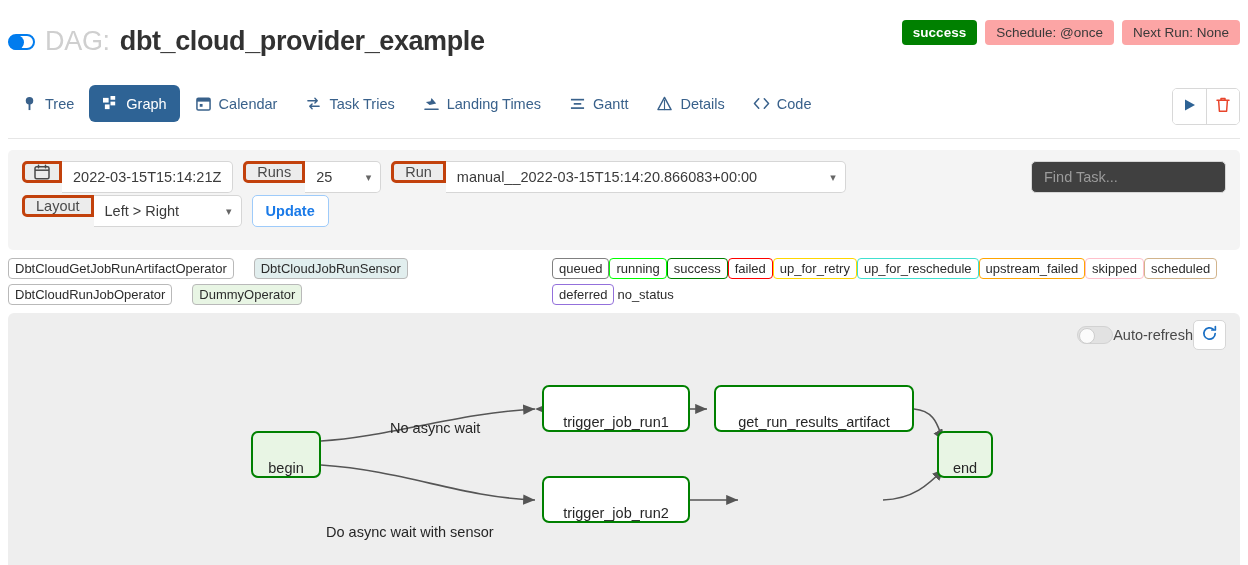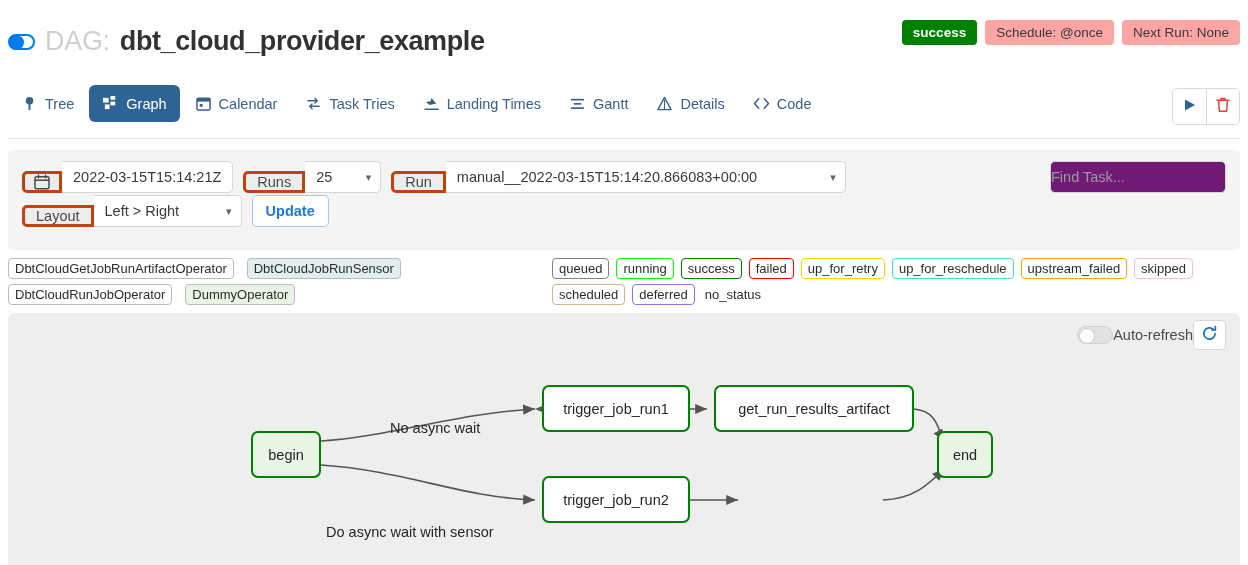--- a/index.html
+++ b/index.html
@@ -72,21 +72,21 @@
 
   
   .filter-card {
     position: absolute; left: 8px; top: 150px; width: 1232px; height: 100px;
     background: #f4f4f4; border-radius: 5px;
   }
   .filter-row { position: absolute; display: flex; align-items: stretch; }
   .row1 { left: 14px; top: 11px; }
   .row2 { left: 14px; top: 45px; }
 
-  .grp { display: flex; align-items: flex-end; margin-right: 10px; }
+  .grp { display: flex; align-items: flex-start; margin-right: 10px; }
   .addon {
     background: #ececec; border: 3px solid #c2410c; color: #4a4a4a;
     font-size: 14.5px; display: flex; align-items: center; padding: 0 11px;
     border-radius: 5px 0 0 5px; white-space: nowrap;
   }
   .addon.icon-only { padding: 0 9px; }
   .fld {
     background: #ffffff; border: 1px solid #d6d6d6; border-left: none;
     font-size: 14.5px; color: #3b3b3b; display: flex; align-items: center;
     padding: 0 11px; height: 32px; border-radius: 0 5px 5px 0; white-space: nowrap;
@@ -98,31 +98,31 @@
     cursor: pointer; white-space: nowrap;
   }
   .sel .caret { color: #666; font-size: 11px; margin-left: auto; }
   .btn-update {
     background: #ffffff; border: 1px solid #9ecbfa; color: #1a7ae8;
     font-size: 14.5px; font-weight: 700; border-radius: 5px;
     padding: 0 13px; height: 32px; display: flex; align-items: center; cursor: pointer;
   }
   .find-task {
     position: absolute; right: 14px; top: 11px;
-    width: 176px; height: 32px; background: #701a75; border: 1px solid #d6d6d6;
-    border-radius: 5px; display: flex; align-items: center; padding: 0 0;
+    width: 195px; height: 32px; background: #404040; border: 1px solid #d6d6d6;
+    border-radius: 5px; display: flex; align-items: center; padding: 0 12px;
     font-size: 14.5px; color: #9b9b9b;
   }
 
   
   .legend {
     position: absolute; left: 6px; top: 258px; width: 1236px; height: 46px;
   }
-  .legend-col-ops { position: absolute; left: 2px; top: 0; width: 530px; display: flex; flex-wrap: wrap; gap: 5px 13px; text-align: right; }
-  .legend-col-states { position: absolute; left: 546px; top: 0; width: 690px; display: flex; flex-wrap: wrap; gap: 5px 7px; }
+  .legend-col-ops { position: absolute; left: 2px; top: 0; width: 530px; display: flex; flex-wrap: wrap; gap: 5px 20px; text-align: right; }
+  .legend-col-states { position: absolute; left: 546px; top: 0; width: 690px; display: flex; flex-wrap: wrap; gap: 5px 0; }
   .lg {
     font-size: 13px; padding: 2px 6px; border-radius: 4px; white-space: nowrap;
     border: 1px solid #b9b9b9; background: #ffffff; color: #2c2c2c; line-height: 15px;
   }
   .lg.plain { border-color: transparent; background: transparent; padding-left: 2px; }
 
   
   .graph-panel {
     position: absolute; left: 8px; top: 313px; width: 1232px; height: 252px;
     background: #eeeeee; border-radius: 6px 6px 0 0; overflow: hidden;
@@ -141,21 +141,21 @@
   }
   .ar-label { font-size: 14.5px; color: #4a4a4a; }
   .refresh-btn {
     width: 33px; height: 30px; background: #fff; border: 1px solid #d6d6d6;
     border-radius: 5px; display: flex; align-items: center; justify-content: center; cursor: pointer;
   }
   .graph-canvas { position: absolute; left: 0; top: 0; width: 1232px; height: 252px; }
 
   .node {
     position: absolute; border: 2.5px solid #008000; border-radius: 7px;
-    background: #ffffff; display: flex; align-items: center; justify-content: center;
+    background: #ffffff; display: flex; align-items: flex-end; justify-content: center;
     font-size: 14.5px; color: #262626; cursor: pointer; white-space: nowrap;
   }
   .node.dummy { background: #e8f5e4; }
   .node.sensor { background: #e1eeee; }
   .edge-label {
     position: absolute; font-size: 14.5px; color: #262626; white-space: nowrap;
   }
 </style>
 </head>
 <body>

